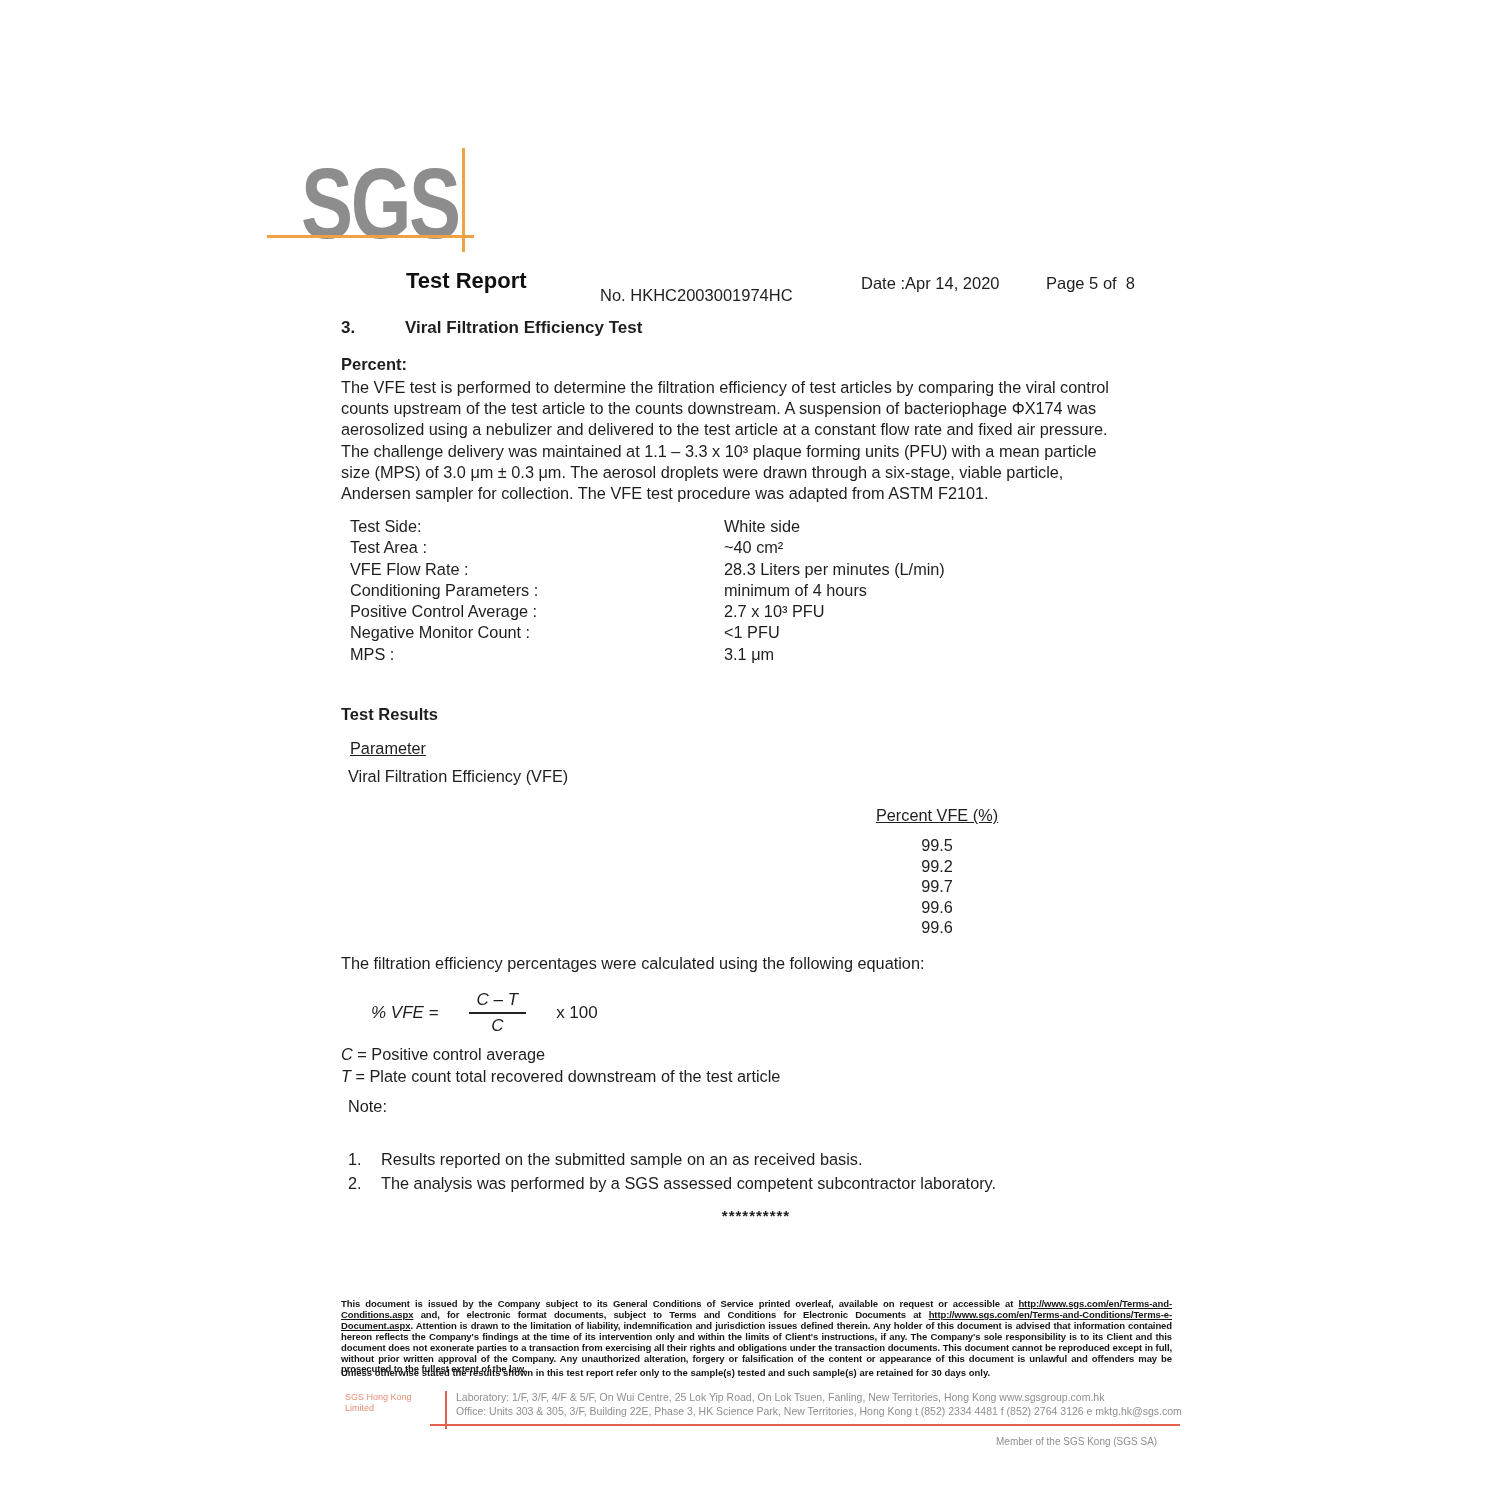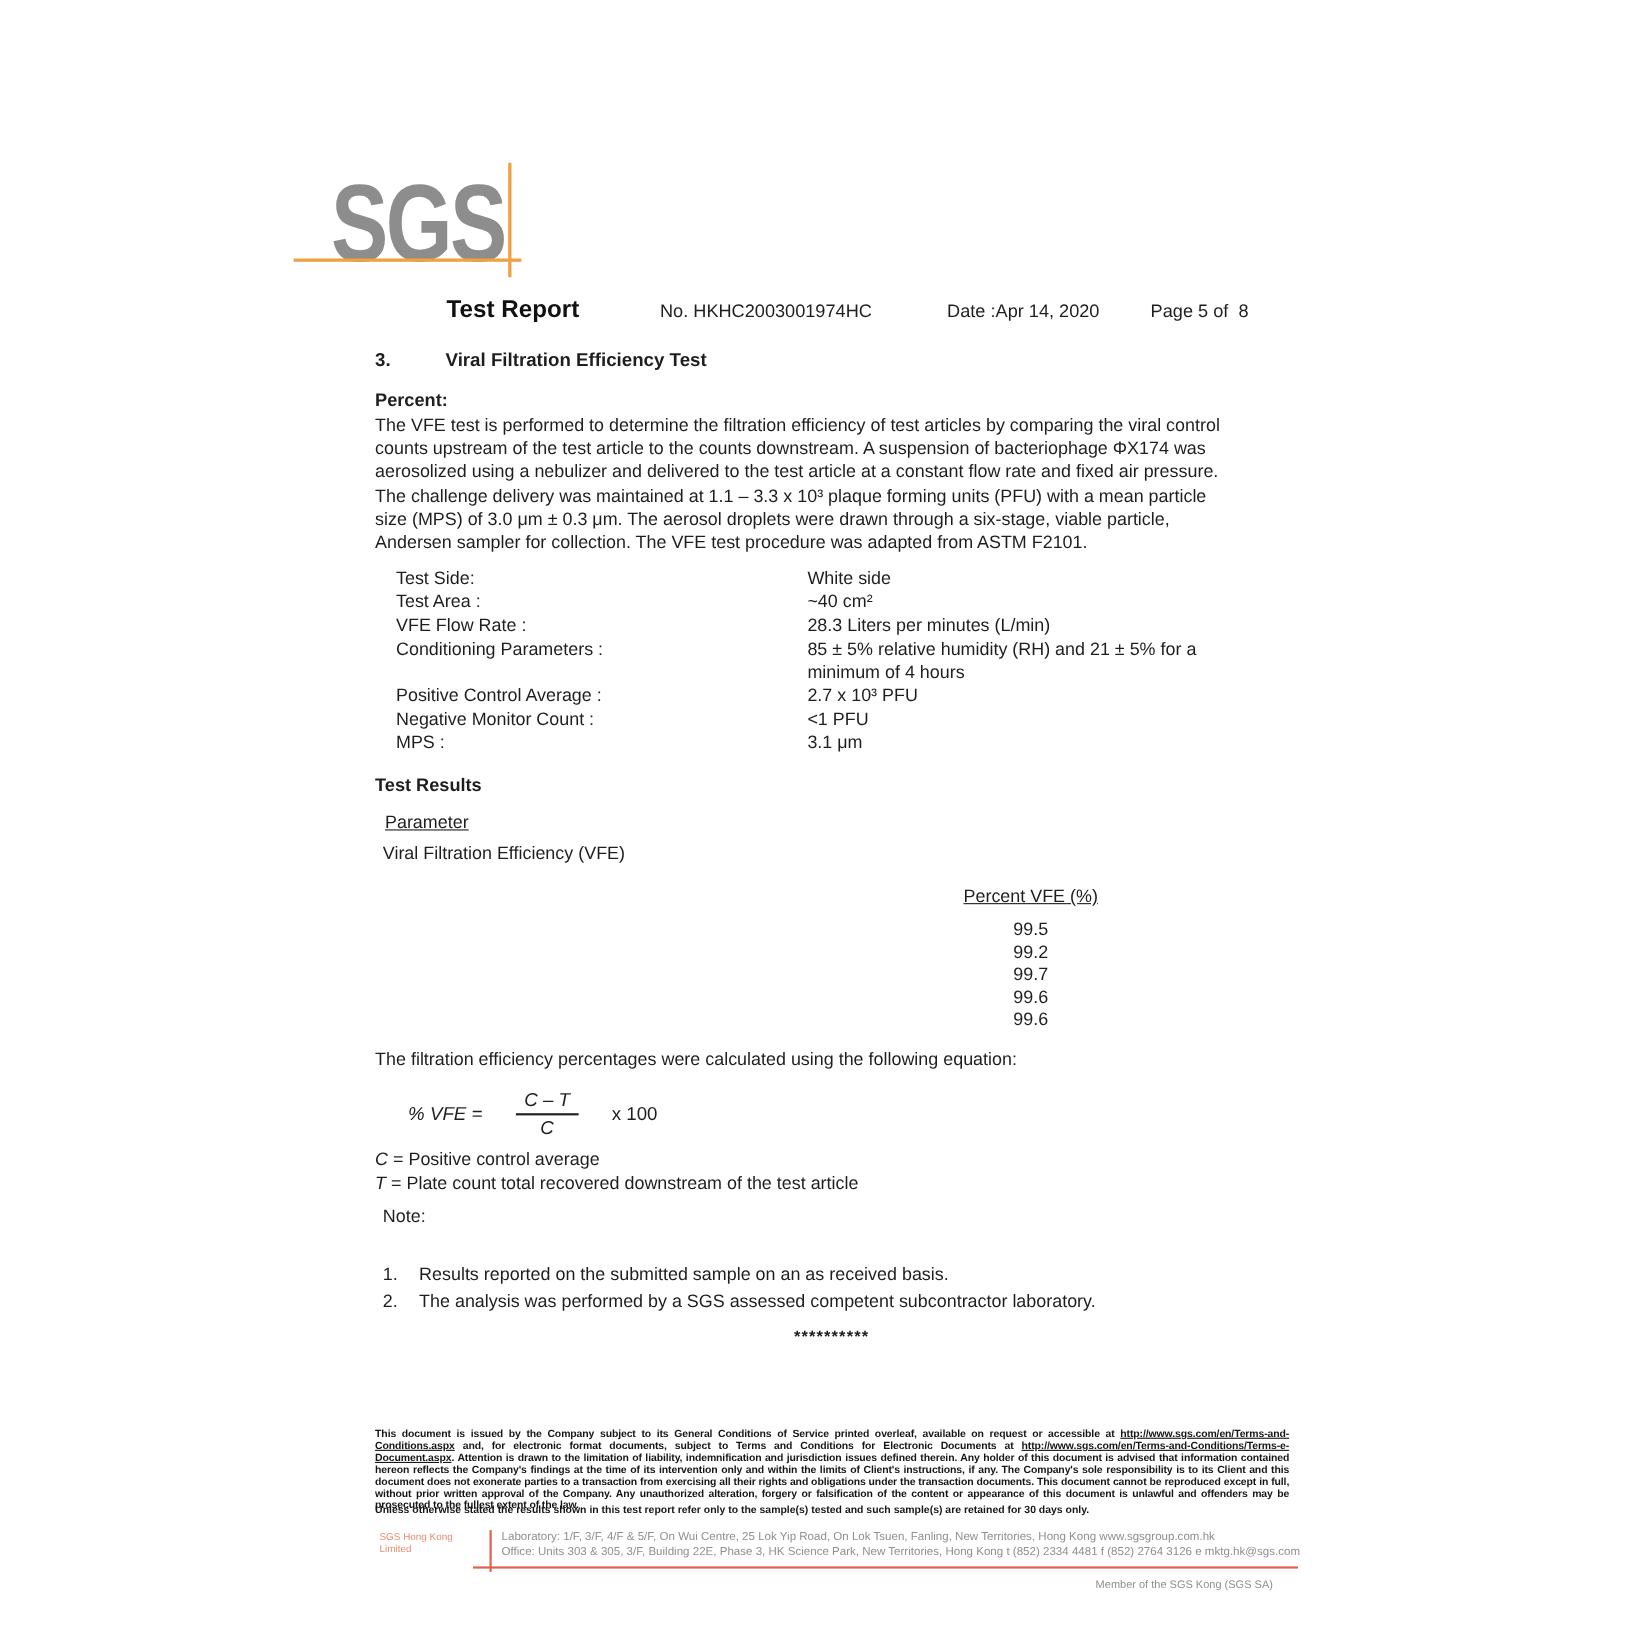--- a/index.html
+++ b/index.html
@@ -11,32 +11,32 @@
   .logo-text {
     position:absolute; left:301px; top:153px; font-size:100px; font-weight:bold;
     color:#8d8d8d; line-height:1; letter-spacing:-3px;
     transform:scaleX(0.78); transform-origin:left top;
   }
   .logo-vline { position:absolute; left:462px; top:148px; width:3px; height:104px; background:#efa143; }
   .logo-hline { position:absolute; left:267px; top:235px; width:207px; height:3px; background:#efa143; }
   
   .doc-title { position:absolute; left:406px; top:268px; font-size:22px; font-weight:bold; color:#111; }
   .hdr-meta  { position:absolute; top:274px; font-size:16.5px; white-space:pre; }
-  .hdr-no   { left:600px; }
+  .hdr-no   { left:600px;margin-top:12px; }
   .hdr-date { left:861px; }
   .hdr-page { left:1046px; }
   
   .sec-num   { position:absolute; left:341px; top:318px; font-size:17px; font-weight:bold; }
   .sec-title { position:absolute; left:405px; top:318px; font-size:17px; font-weight:bold; }
   .summary-label { position:absolute; left:341px; top:355px; font-size:16.5px; font-weight:bold; }
   .summary-body  { position:absolute; left:341px; top:377px; font-size:16.3px; line-height:21.2px; white-space:pre; }
   
   .params { position:absolute; left:350px; top:516px; width:830px; font-size:16.3px; line-height:21.3px; }
   .param-row { display:flex; }
-  .param-label { width:374px; flex:0 0 374px;margin-left:10px; }
+  .param-label { width:374px; flex:0 0 374px; }
   .param-value { flex:1; }
   
   .results-heading { position:absolute; left:341px; top:705px; font-size:16.5px; font-weight:bold; }
   .parameter-label { position:absolute; left:350px; top:739px; font-size:16.3px; text-decoration:underline; }
   .parameter-value { position:absolute; left:348px; top:767px; font-size:16.3px; }
   .vfe-col { position:absolute; top:806px; text-align:center; font-size:16.3px; }
   .vfe-col-article { left:400px; width:205px; }
   .vfe-col-pct     { left:832px; width:210px; }
   .vfe-col .col-header { text-decoration:underline; margin-bottom:10px; }
   .vfe-col .cell { line-height:20.6px; }
@@ -98,21 +98,20 @@
       <span class="param-label">Test Area :</span>
       <span class="param-value">~40 cm²</span>
     </div>
     <div class="param-row">
       <span class="param-label">VFE Flow Rate :</span>
       <span class="param-value">28.3 Liters per minutes (L/min)</span>
     </div>
     <div class="param-row">
       <span class="param-label">Conditioning Parameters :</span>
       <span class="param-value">
-        <div>85 ± 5% relative humidity (RH) and 21 ± 5% for a</div>
         <div>minimum of 4 hours</div>
       </span>
     </div>
     <div class="param-row">
       <span class="param-label">Positive Control Average :</span>
       <span class="param-value">2.7 x 10³ PFU</span>
     </div>
     <div class="param-row">
       <span class="param-label">Negative Monitor Count :</span>
       <span class="param-value">&lt;1 PFU</span>

